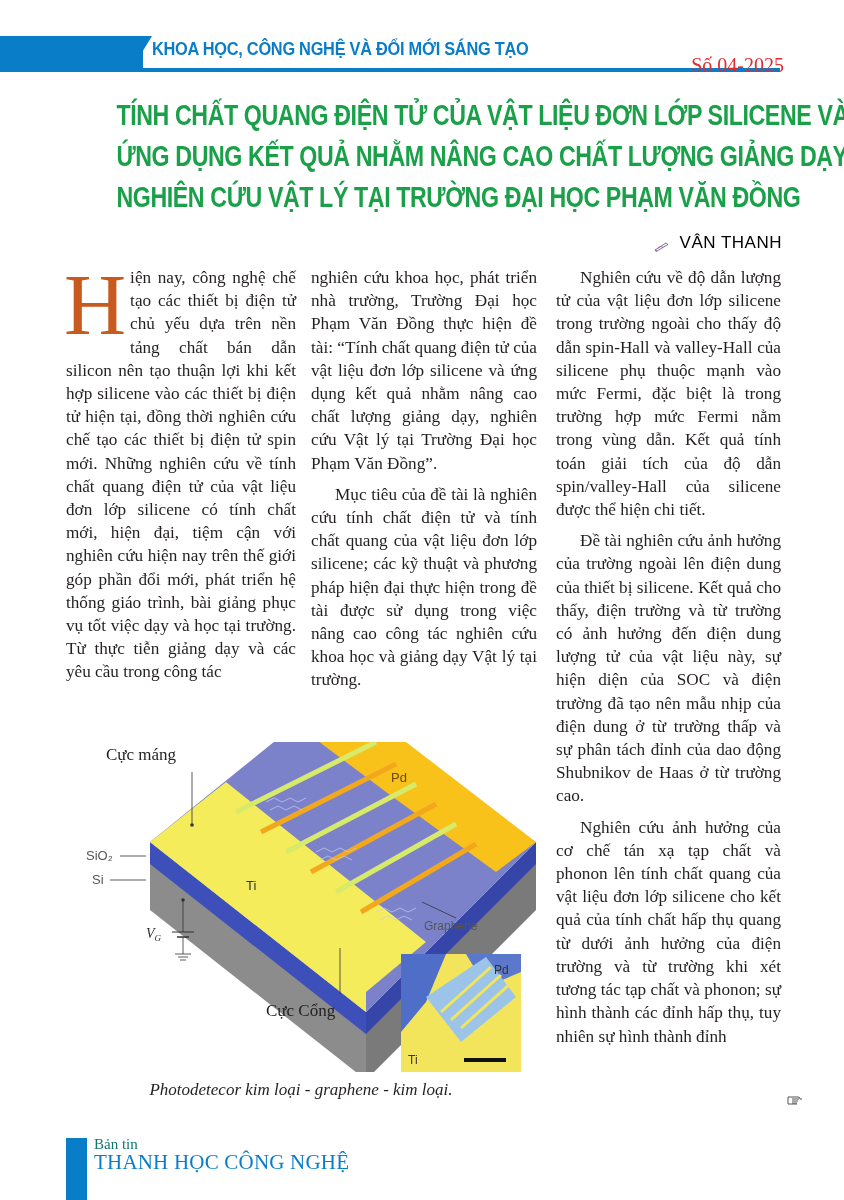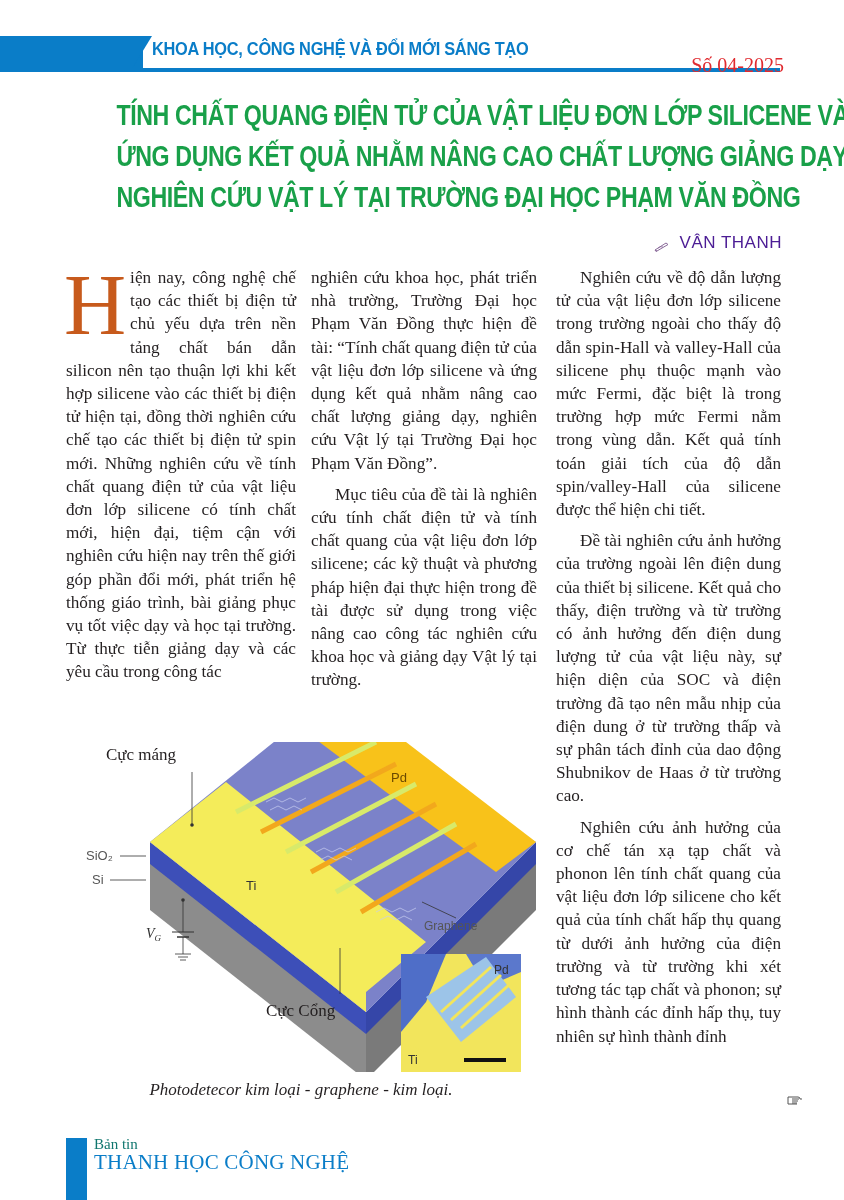--- a/index.html
+++ b/index.html
@@ -10,21 +10,21 @@
   .hdr-slant { position: absolute; left: 130px; top: 36px; width: 0; height: 0; border-top: 36px solid #0a7dc8; border-right: 22px solid transparent; }
   .hdr-line { position: absolute; left: 0; top: 68px; width: 780px; height: 4px; background: #0a7dc8; }
   .hdr-title { position: absolute; left: 152px; top: 38px; font-family: "Liberation Sans", sans-serif; font-weight: bold; font-size: 19px; color: #0a7dc8; letter-spacing: -0.3px; transform: scaleX(0.86); transform-origin: left center; white-space: nowrap; }
   .hdr-issue { position: absolute; right: 60px; top: 54px; font-family: "Liberation Serif", serif; font-size: 20px; color: #e02a2f; white-space: nowrap; }
 
   
   .title { position: absolute; left: 40px; width: 764px; top: 95px; font-family: "Liberation Sans", sans-serif; font-weight: bold; color: #19a049; font-size: 29px; line-height: 41px; letter-spacing: -0.5px; }
   .title .line { display: block; transform: scaleX(0.80); transform-origin: center; white-space: nowrap; }
 
   
-  .byline { position: absolute; right: 62px; top: 233px; font-family: "Liberation Sans", sans-serif; font-size: 17px; color: #4c1d95; letter-spacing: 0.5px; display: flex; align-items: center; gap: 10px; }
+  .byline { position: absolute; right: 62px; top: 233px; font-family: "Liberation Sans", sans-serif; font-size: 17px; color: #000000; letter-spacing: 0.5px; display: flex; align-items: center; gap: 10px; }
   .pen-icon { width: 16px; height: 12px; display: inline-block; }
 
   
   .col { position: absolute; font-size: 17.2px; line-height: 23.2px; text-align: justify; color: #231f20; }
   .col p { margin: 0 0 8px 0; }
   .col p.indent { text-indent: 24px; }
   .col1 { left: 66px; top: 266px; width: 230px; }
   .col2 { left: 311px; top: 266px; width: 226px; }
   .col3 { left: 556px; top: 266px; width: 225px; }
 

